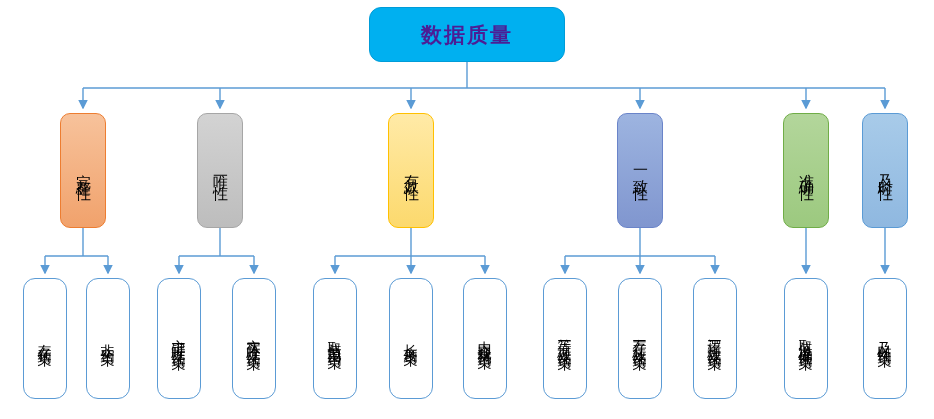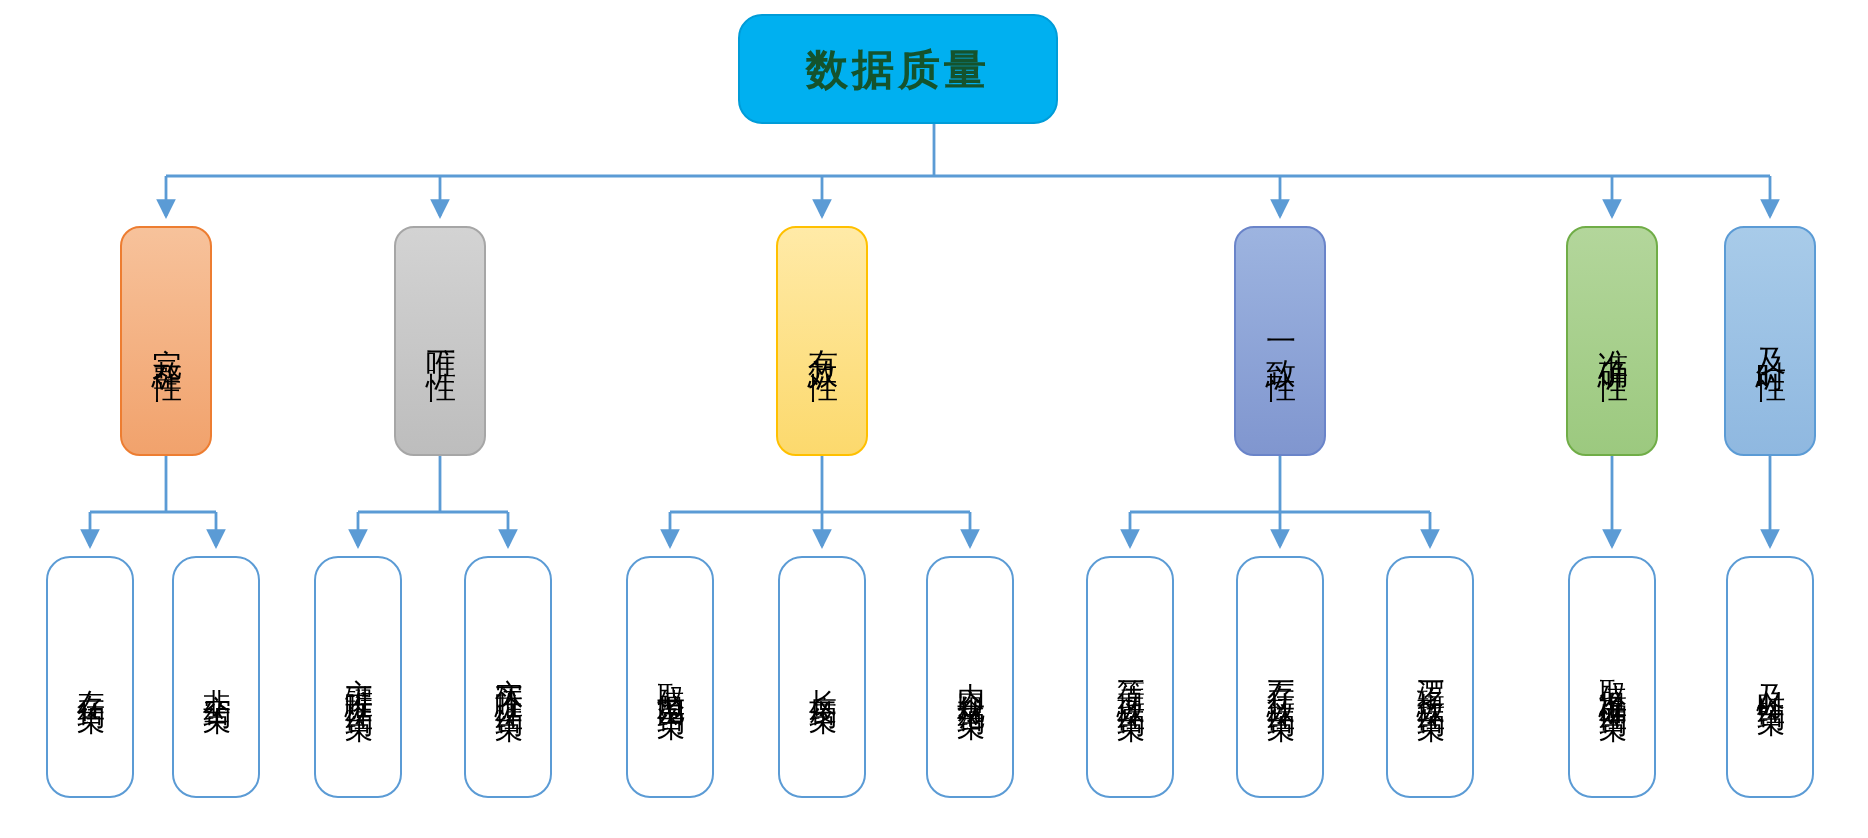--- a/index.html
+++ b/index.html
@@ -25,28 +25,28 @@
     box-sizing: border-box;
     display: flex;
     align-items: center;
     justify-content: center;
     text-align: center;
   }
 
   
   .root-node {
     left: 369px; top: 7px;
-    width: 160px; height: 55px;
+    width: 196px; height: 55px;
     background: #00B0F0;
     border: 1.5px solid #009cd8;
     border-radius: 12px;
     font-size: 21px;
     font-weight: 700;
     letter-spacing: 2px;
-    color: #14532d;
+    color: #4c1d95;
   }
 
   
   .cat {
     top: 113px;
     width: 46px; height: 115px;
     border-radius: 10px;
     border: 1.6px solid transparent;
   }
   .cat .vtext {

